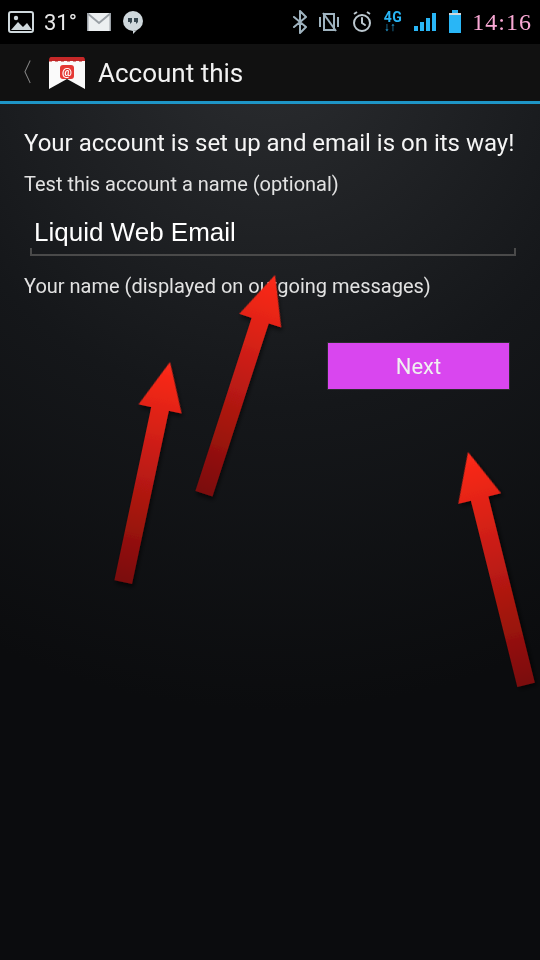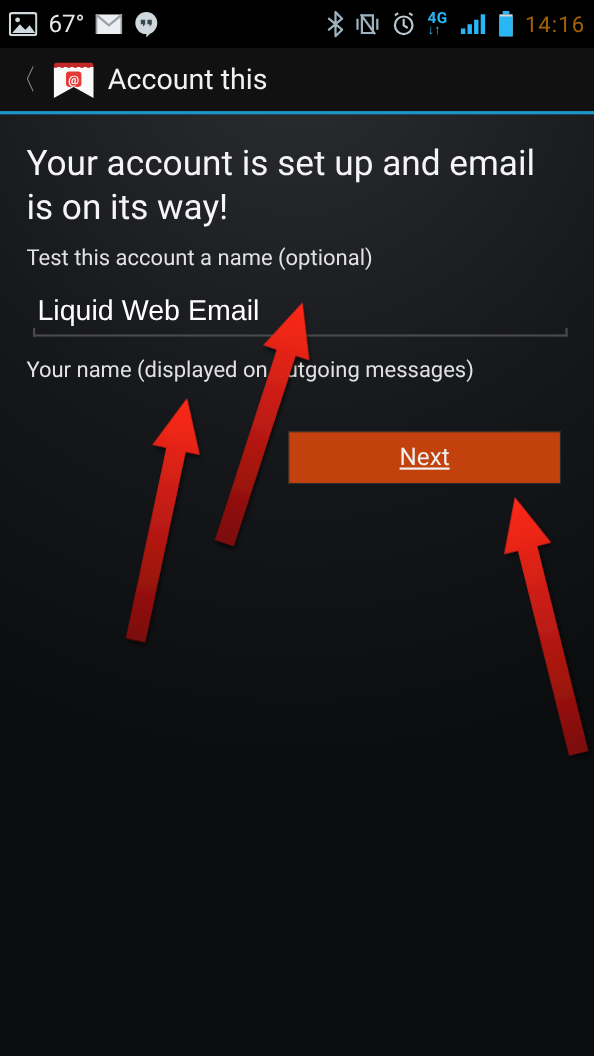--- a/index.html
+++ b/index.html
@@ -17,21 +17,21 @@
     background: #000;
     display: flex;
     align-items: center;
     padding: 0 8px;
     color: #d9e9f2;
     font-size: 22px;
   }
   .status-left { display: flex; align-items: center; gap: 10px; }
   .status-right { margin-left: auto; display: flex; align-items: center; gap: 10px; }
   .icon { display: inline-flex; align-items: center; justify-content: center; }
-  .clock { color: #a16207; font-size: 20px; letter-spacing: 1px; font-weight: 400; }
+  .clock { color: #f9a8d4; font-size: 24px; letter-spacing: 1px; font-weight: 400; font-family: Liberation Serif, serif; }
   .temp { color: #e8e8e8; font-size: 22px; }
 
   
   .pic-icon svg { width: 26px; height: 22px; }
   
   .gmail-icon svg { width: 24px; height: 18px; }
   
   .quote-icon svg { width: 24px; height: 24px; }
   
   .bt-icon svg { width: 16px; height: 24px; }
@@ -57,21 +57,21 @@
     align-items: center;
     padding: 0 6px;
     gap: 10px;
   }
   .back-caret { color: #888; font-size: 26px; padding: 0 2px; }
   .app-icon { width: 42px; height: 40px; }
   .title-text { font-size: 26px; color: #f2f2f2; font-weight: 400; }
 
   
   .content { padding: 24px 24px 0 24px; }
-  .headline { font-size: 32px; line-height: 1.25; color: #f5f5f5; margin-bottom: 14px; }
+  .headline { font-size: 24px; line-height: 1.25; color: #f5f5f5; margin-bottom: 14px; }
   .field-label { font-size: 20px; color: #e2e2e2; margin-top: 4px; margin-bottom: 6px; }
   .text-input {
     width: calc(100% - 6px);
     margin-left: 6px;
     background: transparent;
     border: none;
     border-bottom: 2px solid #4a4a4a;
     color: #fff;
     font-size: 26px;
     padding: 6px 4px 6px 4px;
@@ -86,46 +86,45 @@
     width:2px; height:8px;
     background:#4a4a4a;
   }
   .input-wrap::before { left:6px; }
   .input-wrap::after { right:0; }
   .input-wrap.focused .text-input { border-bottom-color:#1e95c6; }
   .input-wrap.focused::before, .input-wrap.focused::after { background:#1e95c6; }
 
   .btn-row { display:flex; justify-content:flex-end; margin-top: 44px; padding-right: 6px; }
   .next-btn {
-    width: 248px; height: 48px;
-    background: #c2410c;
+    width: 183px; height: 48px;
+    background: #d946ef;
     border: 1px solid #2b2c2e;
     color: #f0f0f0;
     font-size: 22px;
     display:flex; align-items:center; justify-content:center;
     cursor:pointer;
-    text-decoration:underline;
   }
 
   
   .overlay { position:absolute; inset:0; pointer-events:none; }
 </style>
 </head>
 <body>
 
 <div class="status-bar">
   <div class="status-left">
     <span class="icon pic-icon">
       <svg viewBox="0 0 26 22">
           <rect x="1" y="1" width="24" height="20" rx="2" fill="none" stroke="#cfd8dc" stroke-width="2"></rect>
           <circle cx="8" cy="7" r="2.2" fill="#cfd8dc"></circle>
           <path d="M3 19 L10 11 L15 16 L19 12 L24 19 Z" fill="#cfd8dc"></path>
         </svg>
     </span>
-    <span class="temp">67°</span>
+    <span class="temp">31°</span>
     <span class="icon gmail-icon">
       <svg viewBox="0 0 24 18">
           <rect x="0" y="0" width="24" height="18" fill="#eceff1"></rect>
           <path d="M0 0 L12 10 L24 0" fill="none" stroke="#9aa0a6" stroke-width="2"></path>
           <path d="M0 0 L0 18 M24 0 L24 18" stroke="#9aa0a6" stroke-width="3"></path>
         </svg>
     </span>
     <span class="icon quote-icon">
       <svg viewBox="0 0 24 24">
           <circle cx="12" cy="11" r="10" fill="#cfd8dc"></circle>

